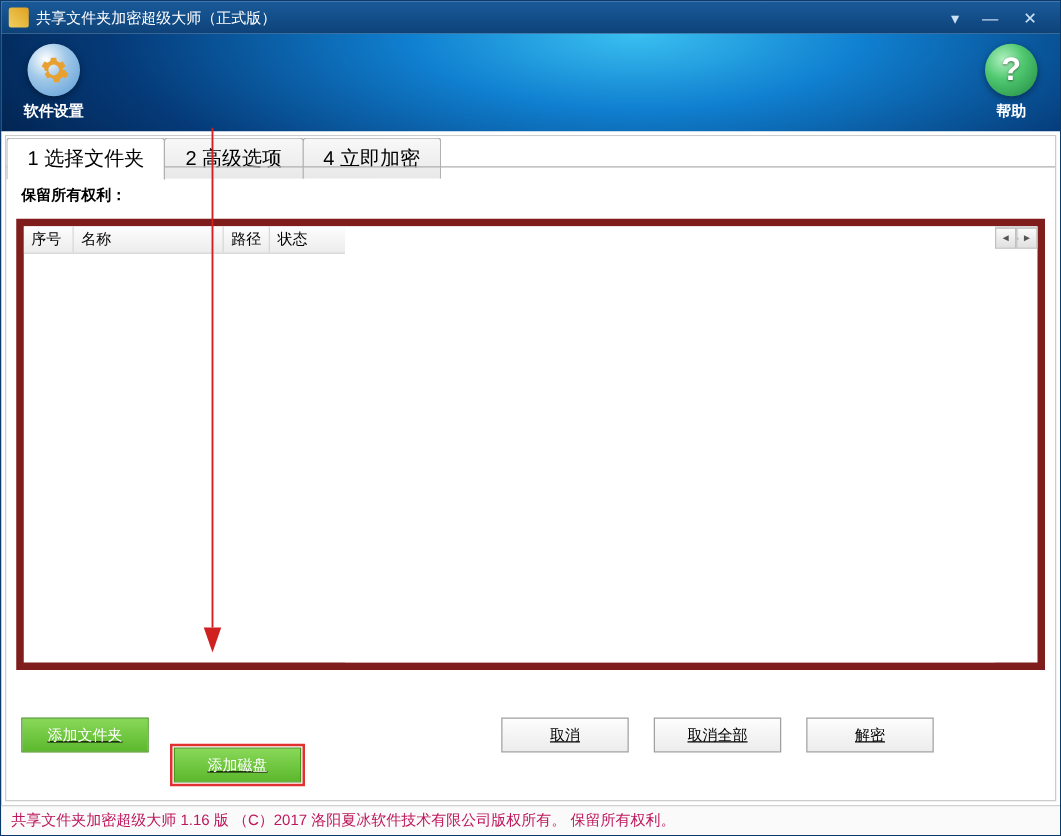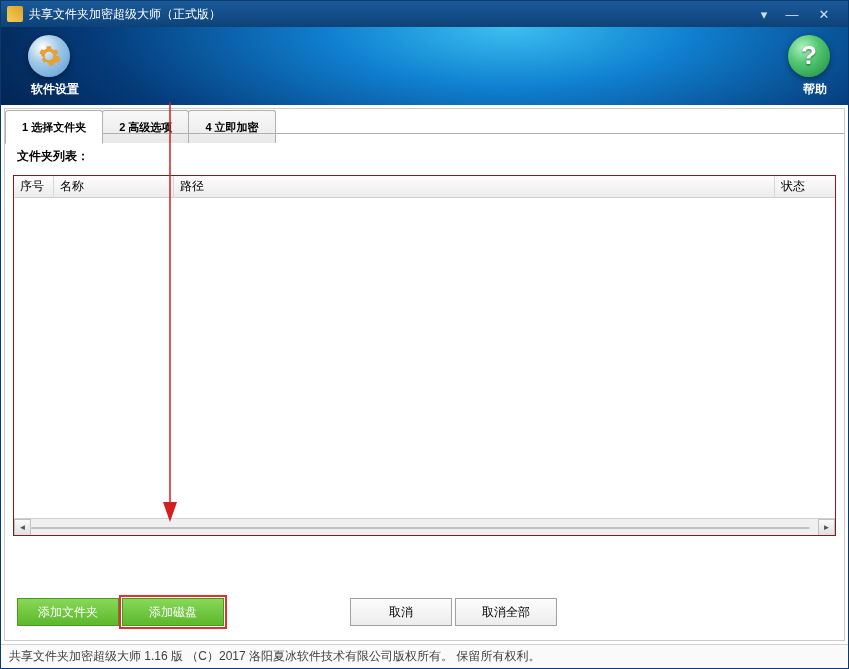--- a/index.html
+++ b/index.html
@@ -69,21 +69,21 @@
       border-radius: 50%;
       display: flex;
       align-items: center;
       justify-content: center;
       box-shadow: 0 2px 6px rgba(0,0,0,0.4);
     }
     .gear-circle { background: radial-gradient(circle at 35% 30%, #fff, #a0c8e8 40%, #5a9bd5); }
     .help-circle { background: radial-gradient(circle at 35% 30%, #b0f0c0, #50c870 40%, #208840); }
     .gear-svg { width: 26px; height: 26px; }
     .help-q { font-size: 26px; font-weight: bold; color: #fff; text-shadow: 0 1px 2px rgba(0,0,0,0.5); }
-    .header-label { font-size: 12px; color: #fff; font-weight: bold; margin-left: 12px; }
+    .header-label { font-size: 12px; color: #fff; font-weight: bold; }
     .content-area {
       flex: 1;
       background: #fff;
       border: 1px solid #ccc;
       margin: 3px;
       display: flex;
       flex-direction: column;
       position: relative;
     }
     .tabs {
@@ -91,47 +91,45 @@
       height: 24px;
       background: #fff;
     }
     .tab {
       padding: 16px 16px;
       border: 1px solid #b0b0b0;
       border-bottom: none;
       background: linear-gradient(to bottom, #f8f8f8, #e8e8e8);
       display: flex;
       align-items: center;
-      font-size: 11px;
+      font-size: 16px;
       cursor: pointer;
       margin-right: -1px;
       border-radius: 3px 3px 0 0;
       position: relative;
       top: 1px;
-      font-weight: bold;
     }
     .tab.active {
       background: #fff;
       border-bottom: 1px solid #fff;
       z-index: 2;
     }
     .tab-panel {
       flex: 1;
       border-top: 1px solid #b0b0b0;
       padding: 14px 8px 8px 8px;
       display: flex;
       flex-direction: column;
       position: relative;
     }
     .list-label { font-size: 12px; margin-bottom: 10px; padding-left: 4px; font-weight: bold; }
     .table-wrap {
       flex: 1;
-      border: 1px solid #7f1d1d;
-      display: flex;
-      flex-direction: column;
+      border: 6px solid #7f1d1d;
+      display: flex;
       overflow: hidden;
     }
     .table-header {
       display: flex;
       height: 22px;
       background: linear-gradient(to bottom, #fdfdfd, #ececec);
       border-bottom: 1px solid #d0d0d0;
     }
     .th {
       border-right: 1px solid #d8d8d8;
@@ -172,23 +170,24 @@
       position: absolute;
       left: 0; top: 0;
       height: 100%;
       width: 99%;
       background: linear-gradient(to bottom, #f5f5f5, #d8d8d8);
       border: 1px solid #c0c0c0;
       border-radius: 2px;
     }
     .button-row {
       display: flex;
-      gap: 3px;
+      gap: 20px;
       padding: 14px 4px 6px 4px;
-      align-items: flex-end;
+      align-items: center;
+      text-decoration: underline;
     }
     .btn {
       height: 28px;
       min-width: 102px;
       border: 1px solid #a0a0a0;
       background: linear-gradient(to bottom, #fdfdfd, #ececec);
       font-size: 12px;
       cursor: pointer;
       font-family: inherit;
     }
@@ -203,21 +202,21 @@
       margin-top: 48px;
     }
     .spacer { flex: 0 0 120px; }
     .statusbar {
       height: 24px;
       border-top: 1px solid #d0d0d0;
       display: flex;
       align-items: center;
       padding: 0 8px;
       font-size: 12px;
-      color: #404040;
+      color: #be185d;
       background: #fafafa;
     }
     
     .arrow-overlay {
       position: absolute;
       pointer-events: none;
       z-index: 50;
     }
   </style>
 </head>
@@ -253,21 +252,21 @@
   </div>
 
   <div class="content-area">
     <div class="tabs">
       <div class="tab active">1 选择文件夹</div>
       <div class="tab">2 高级选项</div>
       <div class="tab">4 立即加密</div>
     </div>
 
     <div class="tab-panel">
-      <div class="list-label">文件夹列表：</div>
+      <div class="list-label">保留所有权利：</div>
 
       <div class="table-wrap">
         <div class="table-header">
           <div class="th th-seq">序号</div>
           <div class="th th-name">名称</div>
           <div class="th th-path">路径</div>
           <div class="th th-status">状态</div>
         </div>
         <div class="table-body"></div>
         <div class="hscroll-bar">
@@ -278,20 +277,21 @@
           <div class="hscroll-btn">►</div>
         </div>
       </div>
 
       <div class="button-row">
         <button class="btn btn-green">添加文件夹</button>
         <button class="btn btn-green btn-highlighted">添加磁盘</button>
         <div class="spacer"></div>
         <button class="btn">取消</button>
         <button class="btn">取消全部</button>
+        <button class="btn">解密</button>
       </div>
     </div>
   </div>
 
   <div class="statusbar">
     <span>共享文件夹加密超级大师 1.16 版 （C）2017 洛阳夏冰软件技术有限公司版权所有。 保留所有权利。</span>
   </div>
 
   <svg class="arrow-overlay" style="left:160px; top:102px; width:20px; height:420px;" viewBox="0 0 20 420">
     <line x1="10" y1="0" x2="10" y2="400" stroke="#d02020" stroke-width="1.5"></line>

